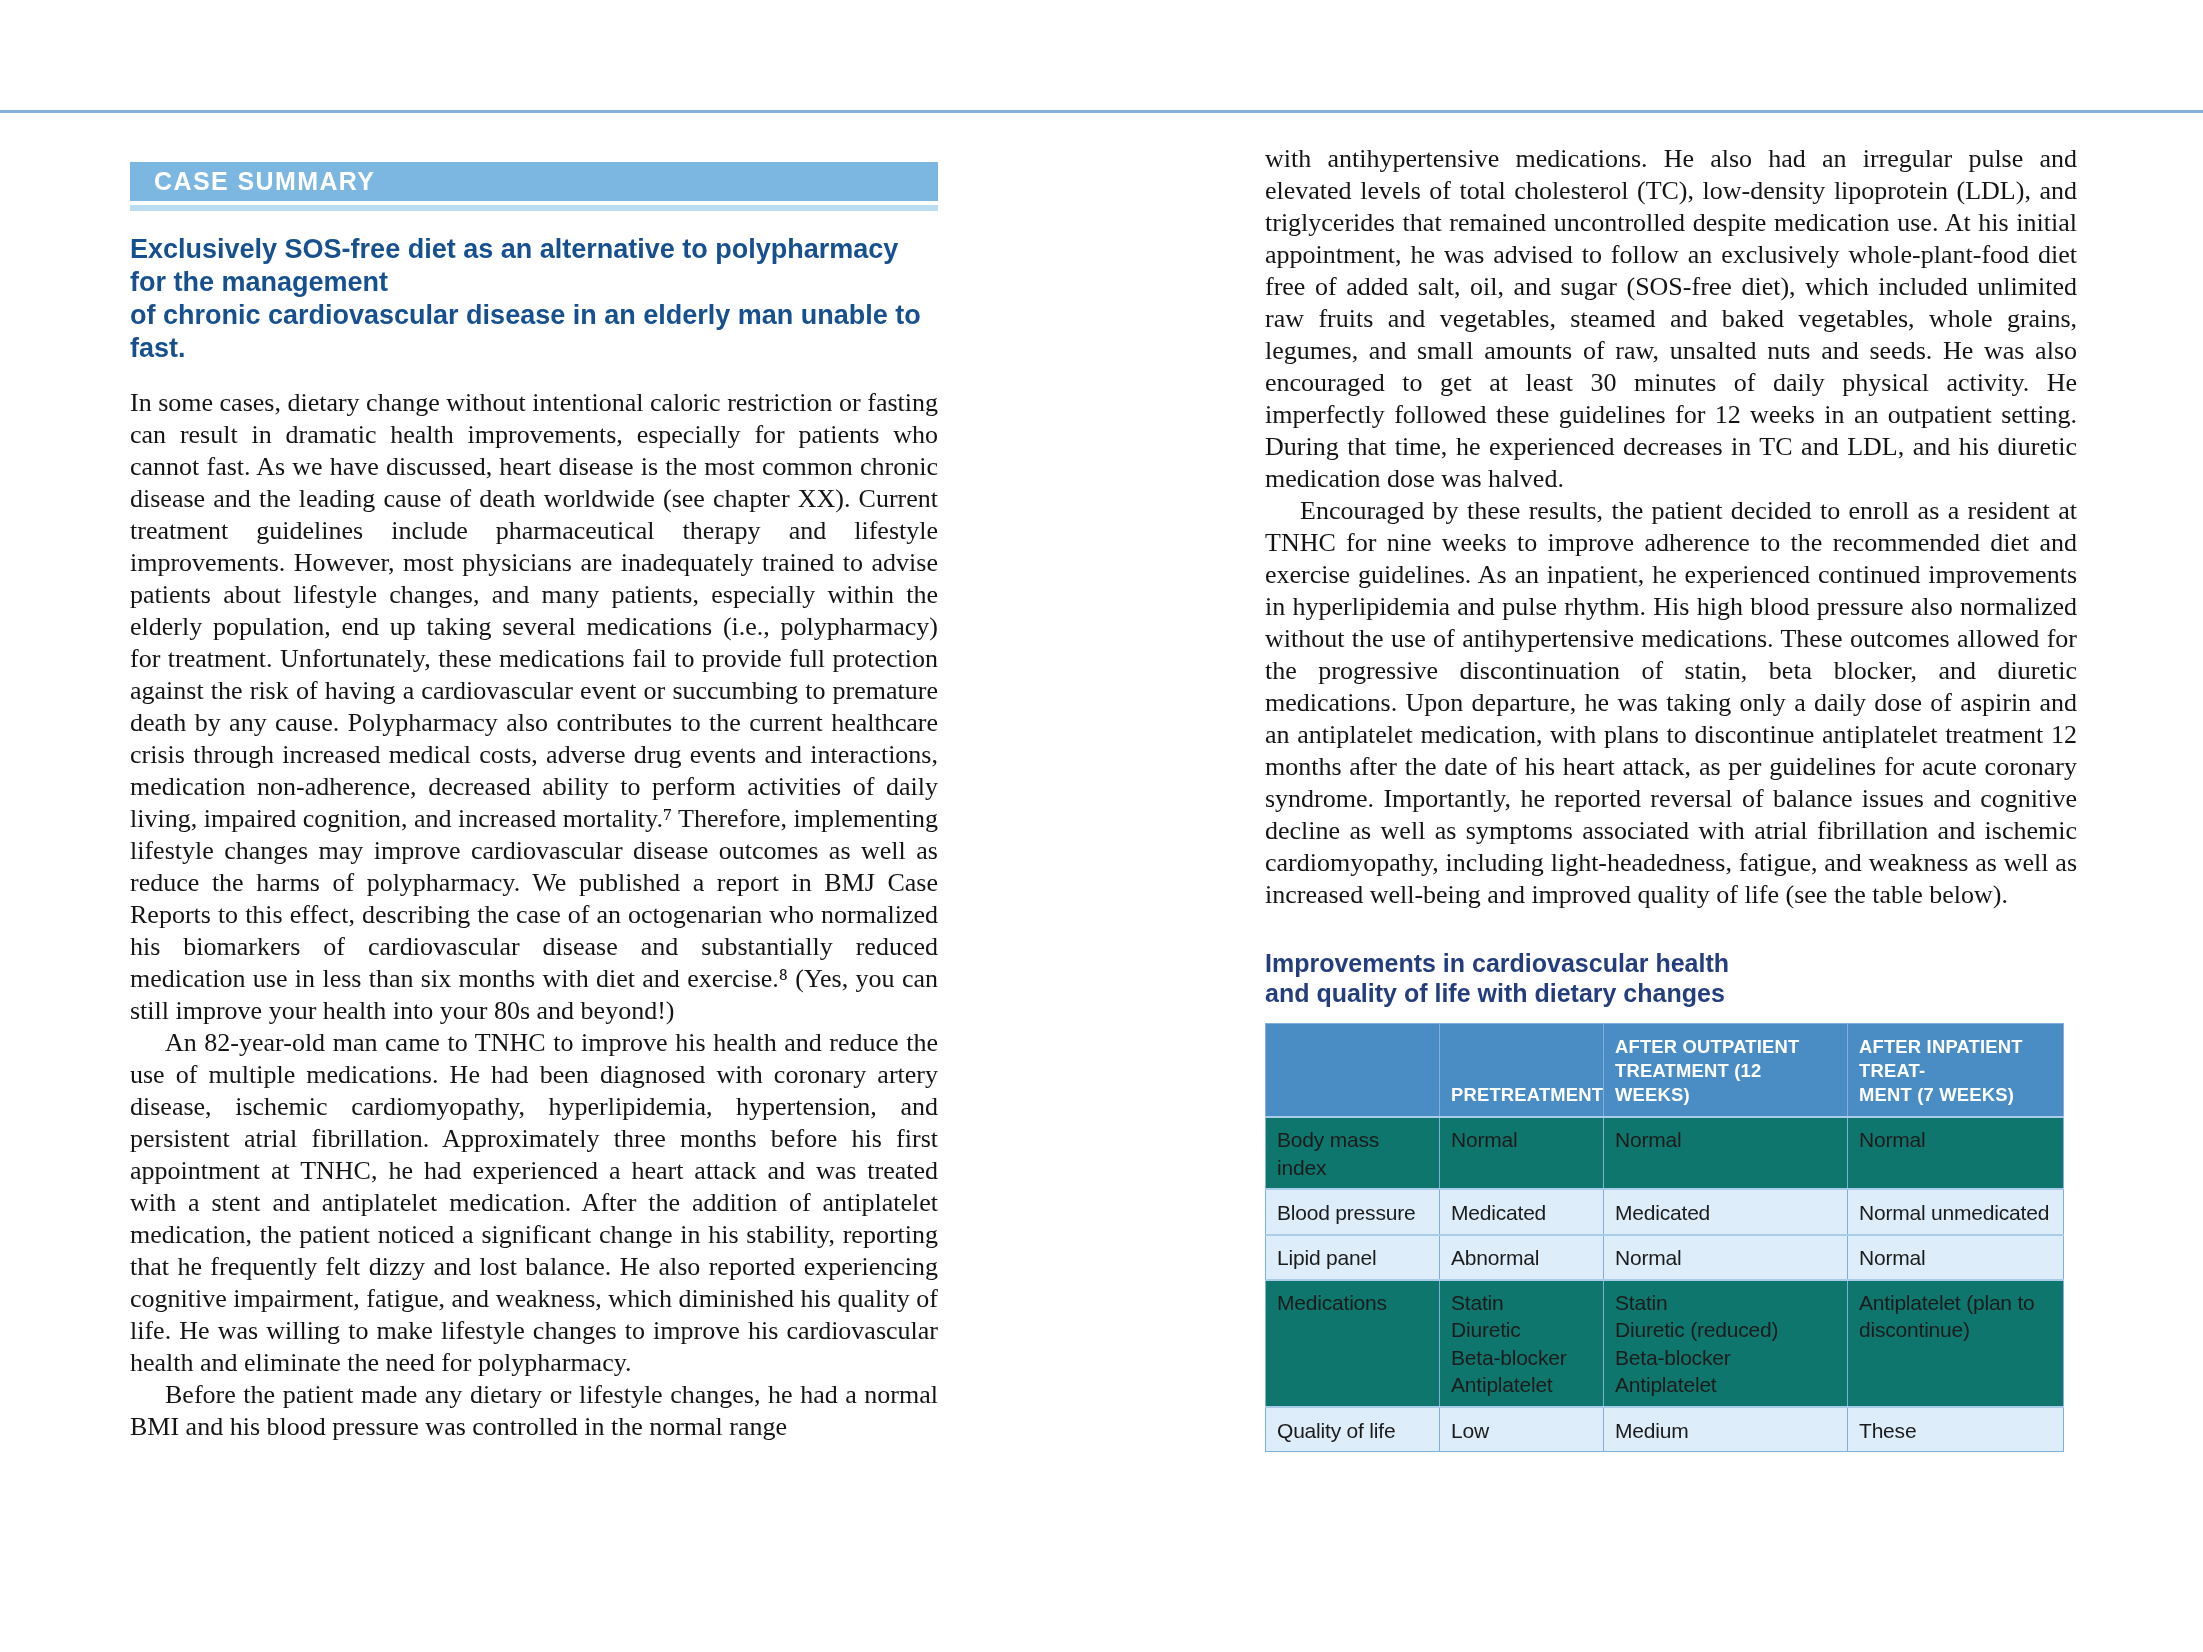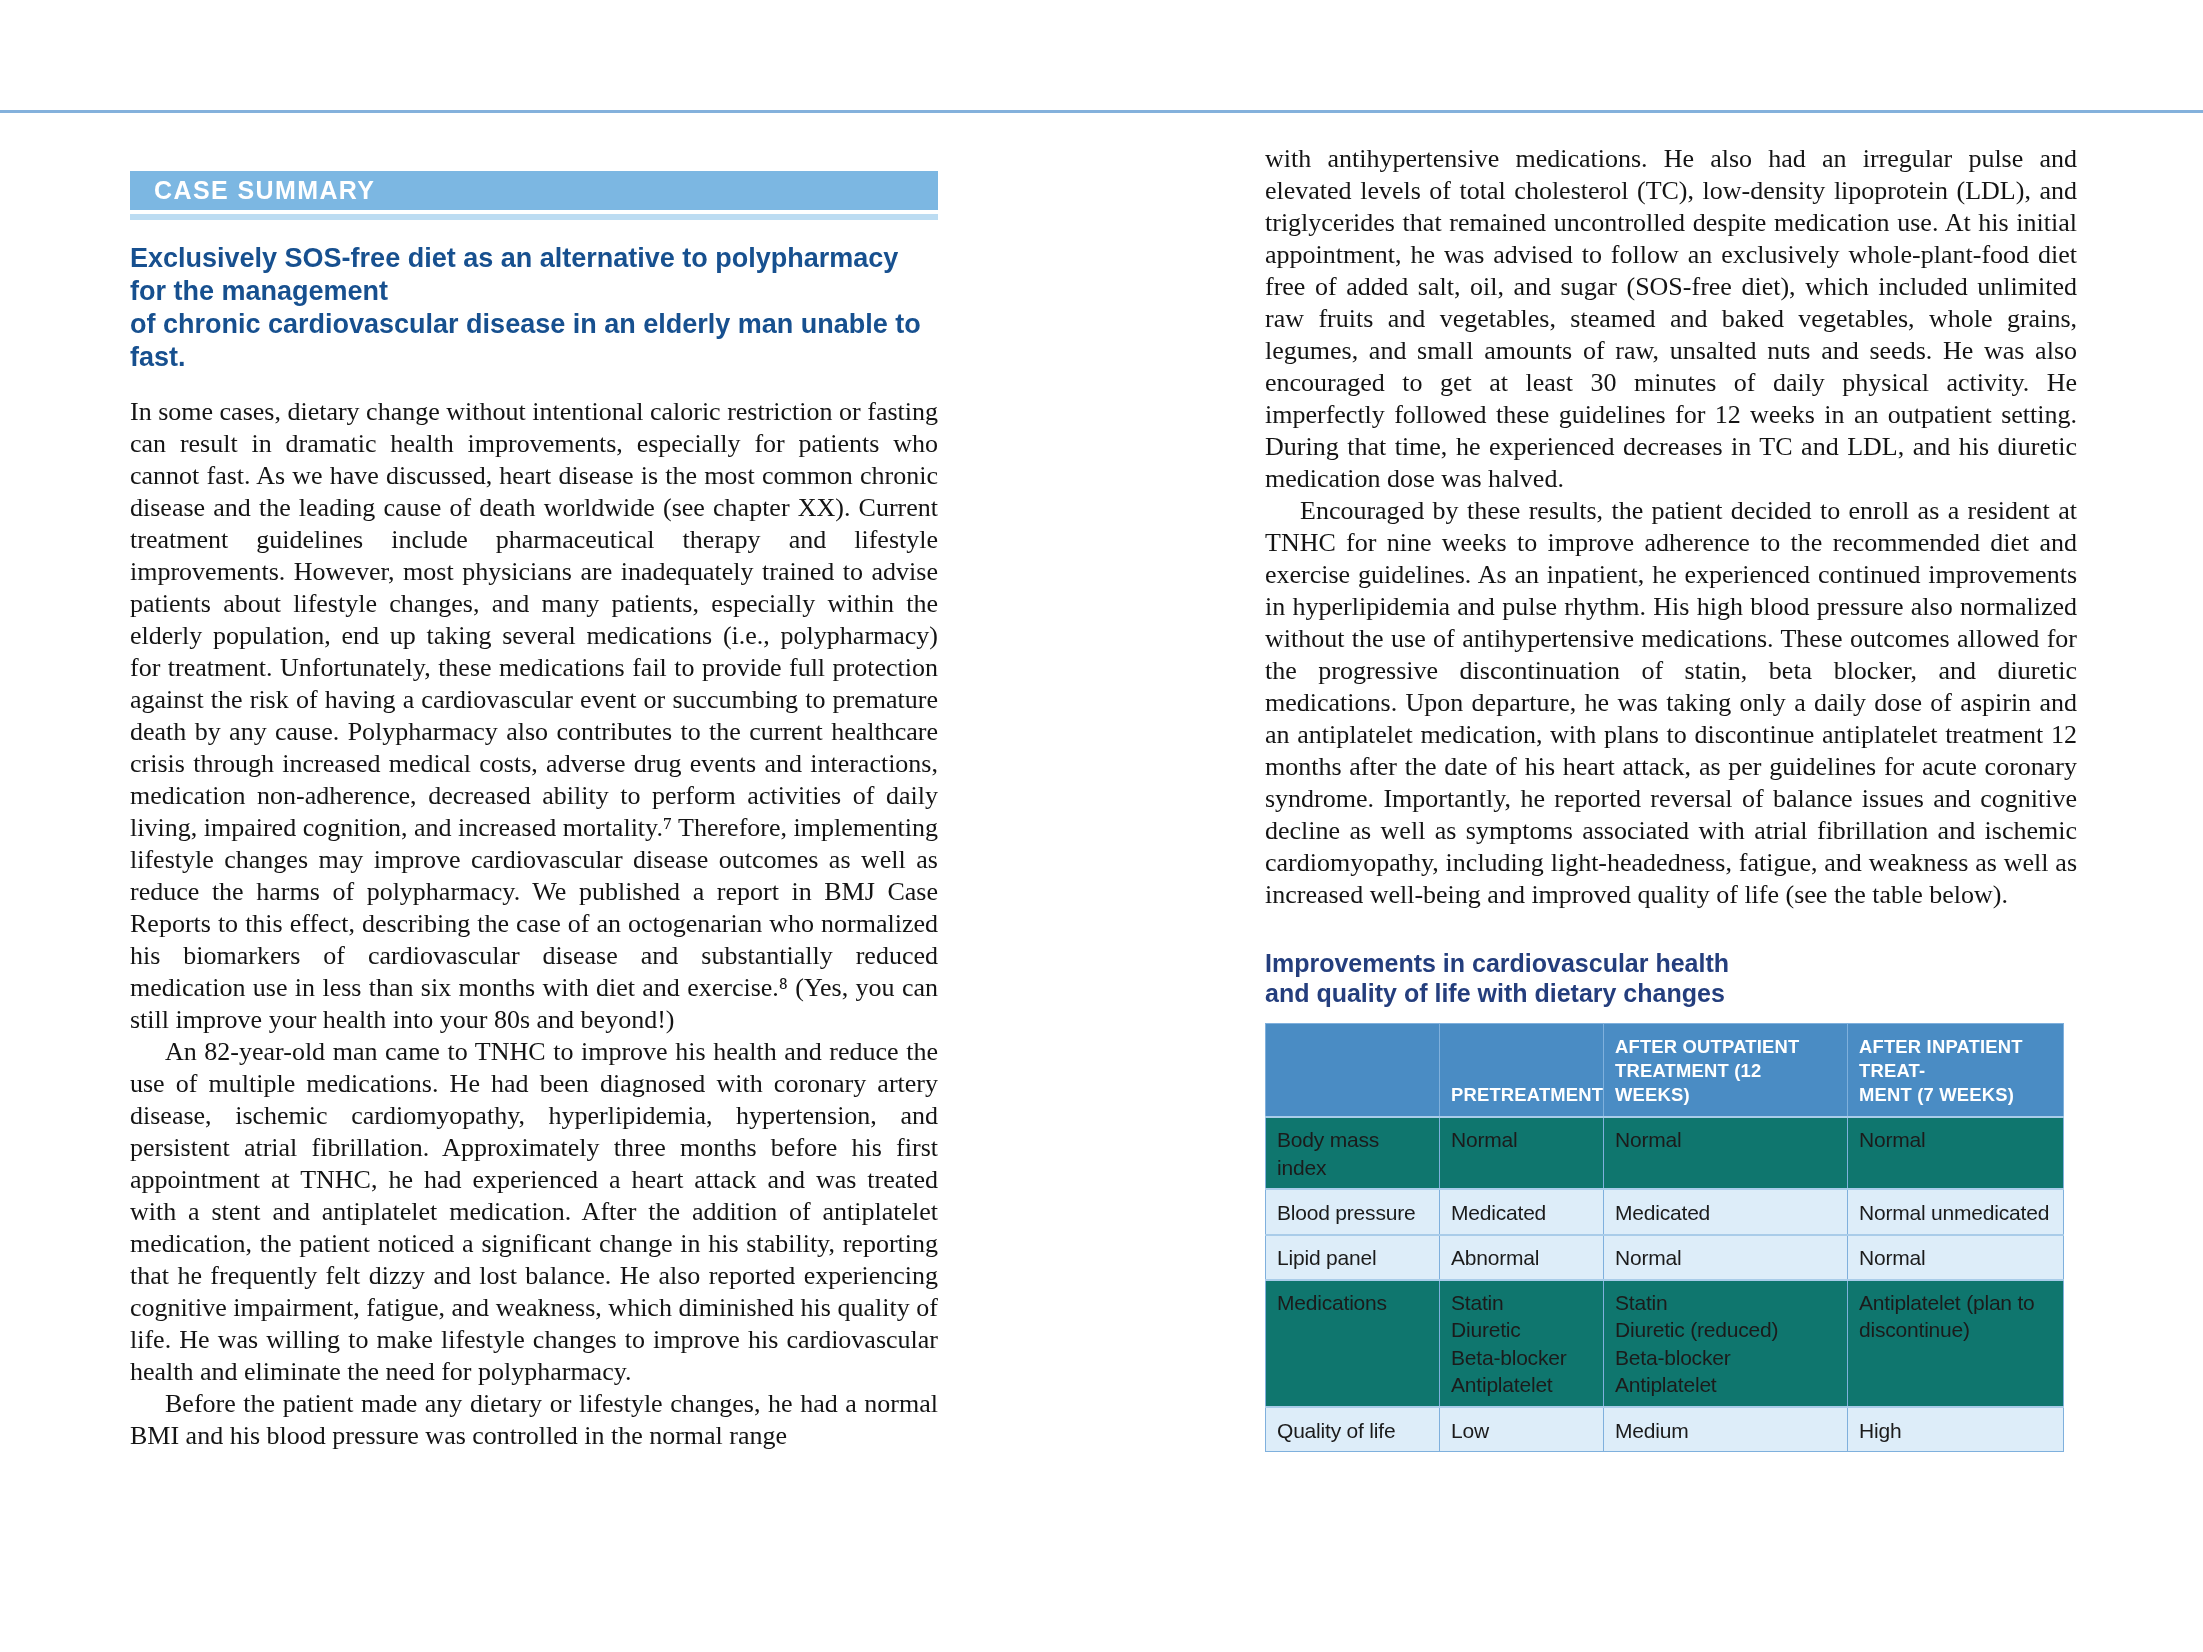--- a/index.html
+++ b/index.html
@@ -10,21 +10,21 @@
   .hdr{position:absolute;top:72px;left:40px;right:58px;display:flex;justify-content:space-between;
        align-items:baseline;font-family:"Liberation Sans","DejaVu Sans",sans-serif;}
   .hdr-group{display:flex;align-items:baseline;}
   .pagenum{font-size:25px;font-weight:700;color:#111;letter-spacing:0.5px;}
   .running-head{font-size:22px;color:#4d88c9;letter-spacing:0.6px;}
   .hdr-left .running-head{margin-left:50px;}
   .hdr-right .running-head{margin-right:40px;}
   .rule{position:absolute;top:110px;left:0;width:2204px;height:2.8px;background:#84b1dc;}
 
   
-  .page-left{position:absolute;left:130px;top:171px;width:808px;}
+  .page-left{position:absolute;left:130px;top:162px;width:808px;}
   .page-right{position:absolute;left:1265px;top:143px;width:812px;}
 
   
   .case-bar{height:39px;line-height:39px;background:#7cb7e2;color:#fff;
             font-family:"Liberation Sans","DejaVu Sans",sans-serif;font-size:25px;font-weight:700;
             letter-spacing:1.4px;padding-left:24px;box-sizing:border-box;}
   .case-underline{margin-top:3.7px;height:6.4px;background:#bcdcf2;}
 
   .subheading{margin:22px 0 0 0;font-family:"Liberation Sans","DejaVu Sans",sans-serif;
               font-size:27px;font-weight:700;line-height:33px;color:#17508f;}
@@ -124,20 +124,20 @@
 Diuretic (reduced)
 Beta-blocker
 Antiplatelet</td>
             <td class="col3">Antiplatelet (plan to
 discontinue)</td>
           </tr>
           <tr class="even">
             <td class="col0">Quality of life</td>
             <td class="col1">Low</td>
             <td class="col2">Medium</td>
-            <td class="col3">High</td>
+            <td class="col3">These</td>
           </tr>
         </tbody>
     </table>
   </section>
 
 </div>
 
 
 </body></html>

